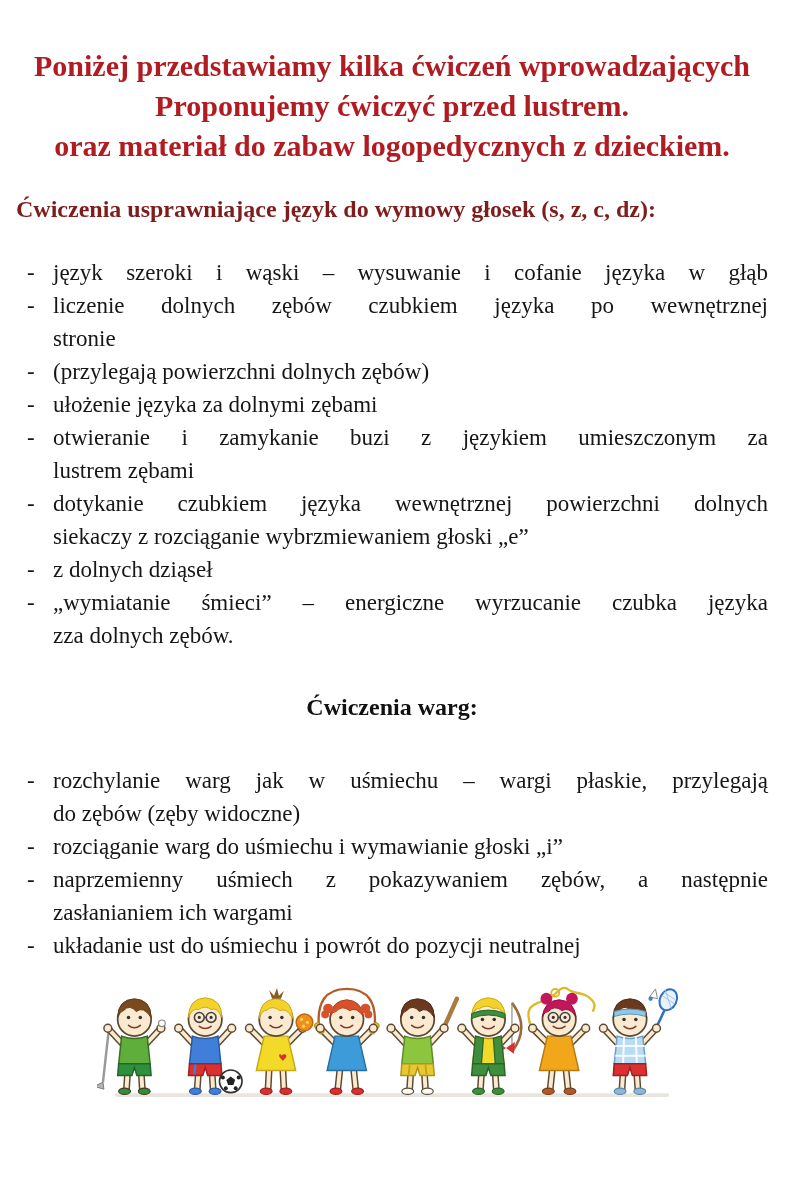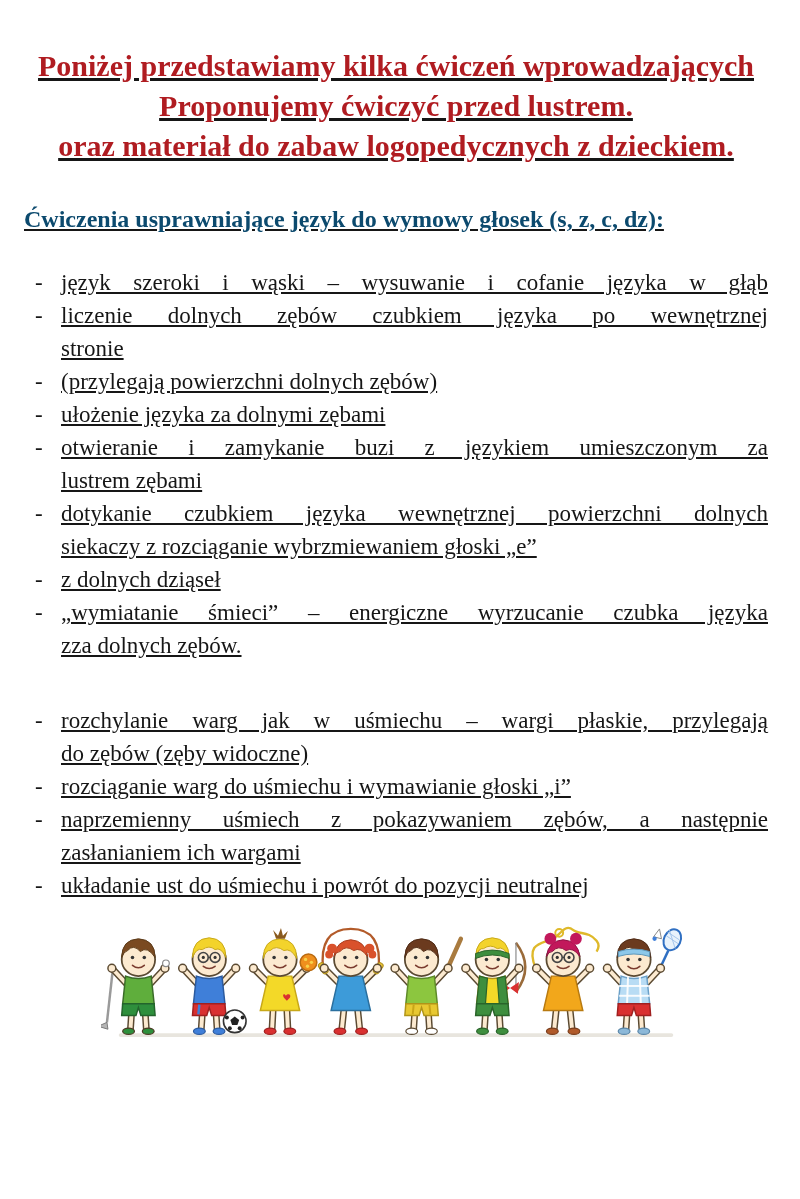--- a/index.html
+++ b/index.html
@@ -8,35 +8,34 @@
     height: 1199px;
     background: #ffffff;
     font-family: "Liberation Serif", "DejaVu Serif", serif;
     color: #161616;
     overflow: hidden;
   }
   .page {
     box-sizing: border-box;
     width: 796px;
     height: 1199px;
-    padding: 46px 28px 0 24px;
-    text-decoration: underline;
+    padding: 46px 28px 0 16px;
   }
   .main-heading {
     text-align: center;
     font-weight: bold;
     font-size: 30px;
     line-height: 40px;
   }
   .section-heading {
     font-weight: bold;
     font-size: 24px;
     line-height: 34px;
-    margin-top: 36px;
-    color: #0c4a6e;
+    margin-top: 26px;
+    color: #7f1d1d;
   }
   .center-heading {
     text-align: center;
     font-weight: bold;
     font-size: 24px;
     line-height: 30px;
     margin-top: 40px;
     color: #111;
   }
   ul.exercise-list {
@@ -110,20 +109,21 @@
         <span class="dash">-</span>
         <div class="line">z dolnych dziąseł</div>
       </li>
       <li>
         <span class="dash">-</span>
         <div class="line fill">„wymiatanie śmieci” – energiczne wyrzucanie czubka języka</div>
         <div class="line">zza dolnych zębów.</div>
       </li>
     </ul>
 
+  <div class="center-heading">Ćwiczenia warg:</div>
 
   <ul class="exercise-list" style="margin-top:42px;">
       <li>
         <span class="dash">-</span>
         <div class="line fill">rozchylanie warg jak w uśmiechu – wargi płaskie, przylegają</div>
         <div class="line">do zębów (zęby widoczne)</div>
       </li>
       <li>
         <span class="dash">-</span>
         <div class="line">rozciąganie warg do uśmiechu i wymawianie głoski „i”</div>

